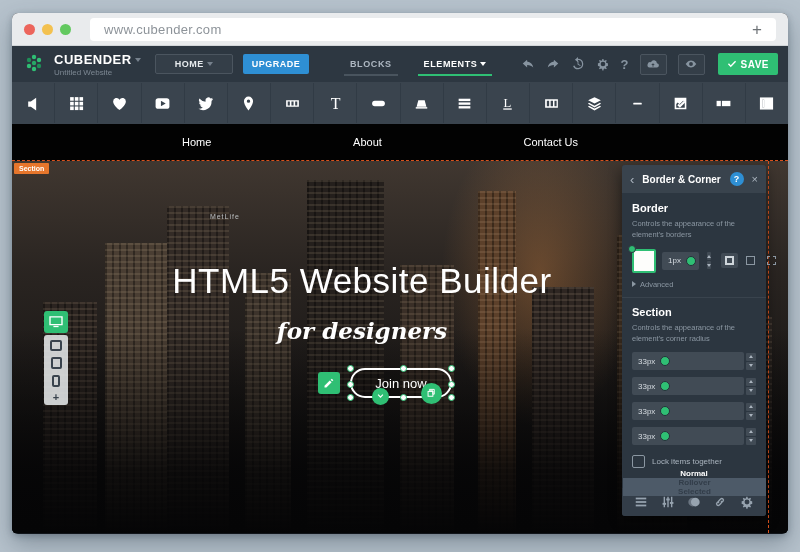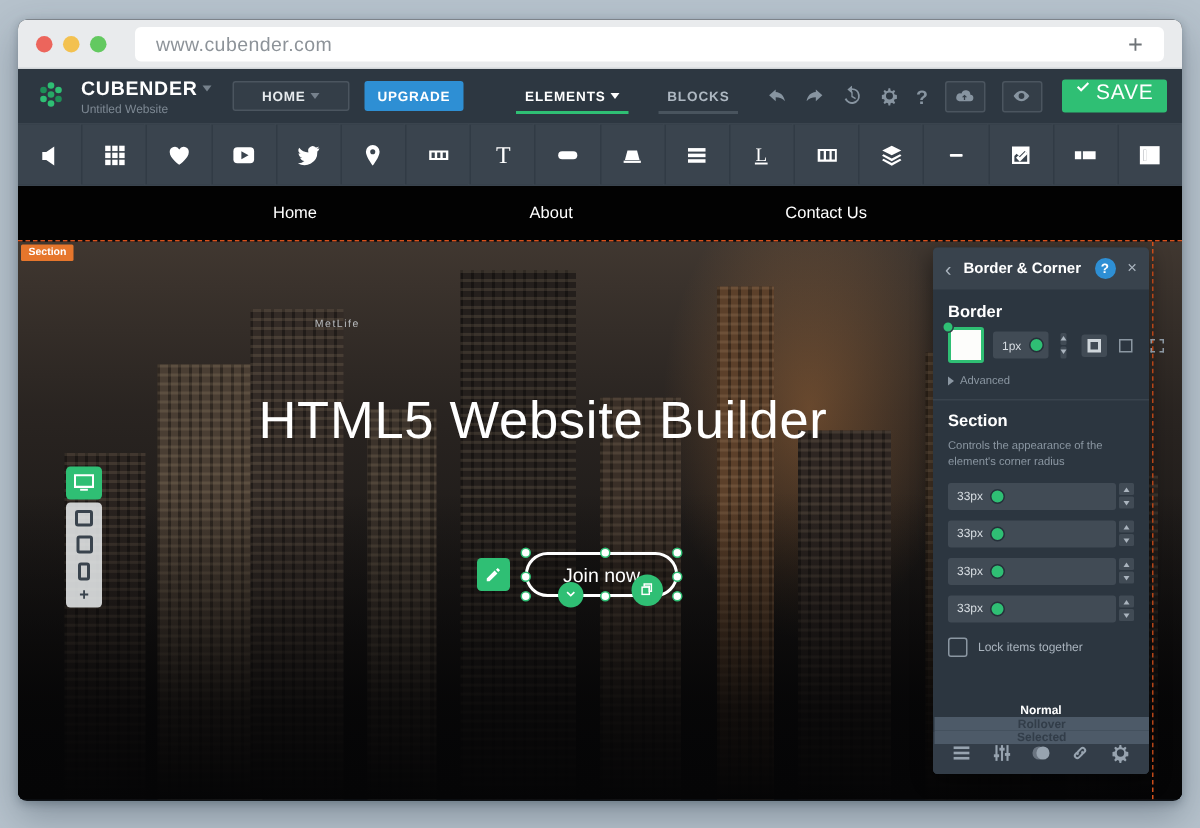--- a/index.html
+++ b/index.html
@@ -30,21 +30,21 @@
   .btn-upgrade { height:20px; padding:0 9px; background:#2e8fd4; border-radius:2px; color:#fff; font-size:9px; font-weight:bold; letter-spacing:.5px; display:flex; align-items:center; }
   .mode-tabs { position:absolute; left:326px; top:0; height:100%; display:flex; }
   .mode-tab { margin-right:8px; padding:0 12px; display:flex; align-items:center; font-size:9px; font-weight:bold; letter-spacing:.6px; color:#aeb8c2; position:relative; }
   .mode-tab.active { color:#fff; }
   .mode-tab .underline { position:absolute; left:6px; right:6px; bottom:6px; height:2px; background:#49545e; }
   .mode-tab.active .underline { background:#2fbf74; }
   .head-icons { margin-left:auto; display:flex; align-items:center; gap:11px; }
   .hicon { width:14px; height:14px; fill:#8794a0; display:block; }
   .hicon-q { color:#8794a0; font-size:13px; font-weight:bold; }
   .btn-frame { width:27px; height:21px; border:1px solid #4b555f; border-radius:2px; display:flex; align-items:center; justify-content:center; background:#343e48; }
-  .btn-save { height:22px; padding:0 9px; background:#2fbf74; border-radius:2px; color:#fff; font-size:14px; font-weight:normal; letter-spacing:.5px; display:flex; align-items:flex-start; gap:4px; margin-left:2px; }
+  .btn-save { height:22px; padding:0 9px; background:#2fbf74; border-radius:2px; color:#fff; font-size:10px; font-weight:bold; letter-spacing:.5px; display:flex; align-items:center; gap:4px; margin-left:2px; }
 
   
   .eltbar { height:42px; background:#3a444e; display:grid; grid-template-columns:repeat(18,1fr); gap:1px; padding:1px 0; }
   .elt { background:#3a444e; display:flex; align-items:center; justify-content:center; box-shadow:-1px 0 0 #313b45; }
   .elt svg { width:17px; height:17px; fill:#fff; }
 
   
   .preview { position:relative; height:409px; background:#0a0a0c; overflow:hidden; }
   .sitenav { height:36px; background:#020202; display:flex; align-items:center; }
   .sitenav .links { display:flex; width:100%; padding:0 210px 0 170px; justify-content:space-between; }
@@ -165,27 +165,27 @@
     </div>
     <div class="btn-home">
       <span>HOME</span>
         <span class="caret"></span>
     </div>
     <div class="btn-upgrade">
       <span>UPGRADE</span>
     </div>
 
     <div class="mode-tabs">
+      <div class="mode-tab">
+        <span>BLOCKS</span>
+        <span class="underline"></span>
+      </div>
       <div class="mode-tab active">
         <span>ELEMENTS</span>
           <span class="caret" style="border-top-color:#fff"></span>
-        <span class="underline"></span>
-      </div>
-      <div class="mode-tab">
-        <span>BLOCKS</span>
         <span class="underline"></span>
       </div>
     </div>
 
     <div class="head-icons">
       <svg class="hicon" viewBox="0 0 16 16">
           <path d="M7 3 2 7.5 7 12V9c3 0 5.5 1 7 3-.5-4-3-6.5-7-7V3z"></path>
         </svg>
       <svg class="hicon" viewBox="0 0 16 16">
           <path d="M9 3l5 4.5L9 12V9C6 9 3.5 10 2 12c.5-4 3-6.5 7-7V3z"></path>
@@ -352,20 +352,21 @@
         <div class="bldg" style="left:90%; width:8%;  height:58%; background-color:#2a2420;"></div>
         <span class="sign" style="left:25.5%; top:14%;">MetLife</span>
         <div class="shade"></div>
       </div>
 
       <div class="section-tag">Section</div>
       <div class="right-dash"></div>
 
       <div class="hero">
         <div class="hero-title">HTML5 Website Builder</div>
+        <div class="hero-sub">for designers</div>
       </div>
 
       <div class="cta-wrap">
         <div class="edit-btn">
           <svg viewBox="0 0 16 16">
               <path d="M2 11.5V14h2.5l7-7L9 4.5l-7 7zM13.8 4.2 11.8 2.2l-1.6 1.6 2 2 1.6-1.6z"></path>
             </svg>
         </div>
         <div class="cta">
           <span>Join now</span>
@@ -408,20 +409,21 @@
 
       <div class="panel">
         <div class="panel-head">
           <span class="panel-back">‹</span>
           <span class="panel-title">Border &amp; Corner</span>
           <span class="panel-help">?</span>
           <span class="panel-close">×</span>
         </div>
         <div class="panel-body">
           <div class="p-heading">Border</div>
+          <div class="p-desc">Controls the appearance of the element's borders</div>
           <div class="border-row">
             <div class="swatch-wrap">
               <div class="swatch"></div>
                 <div class="swatch-dot"></div>
             </div>
             <div class="num-input" style="width:42px">
               <span class="val">1px</span>
               <span class="toggle-dot"></span>
             </div>
             <div class="stepper">

